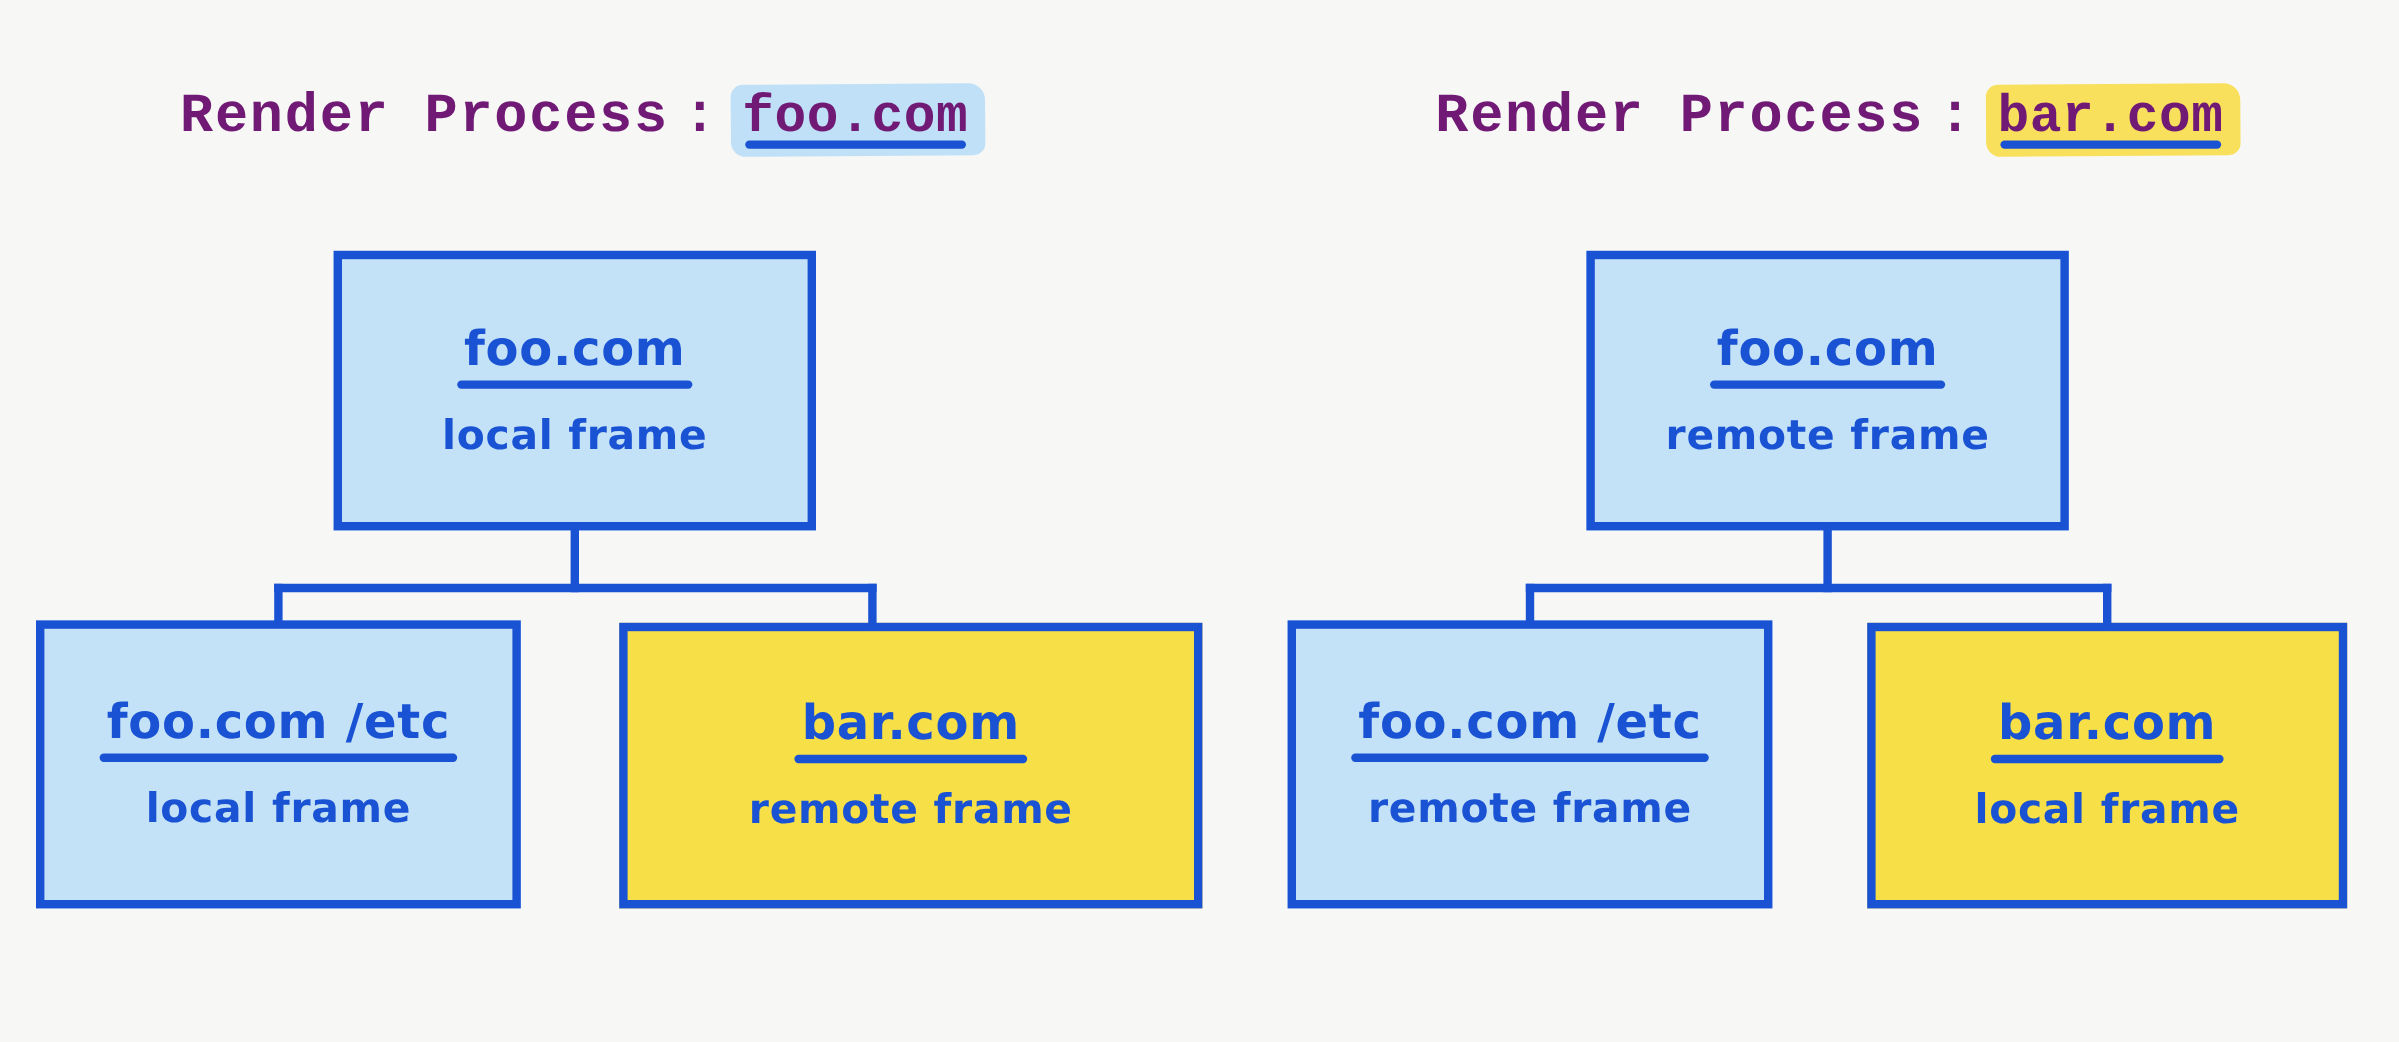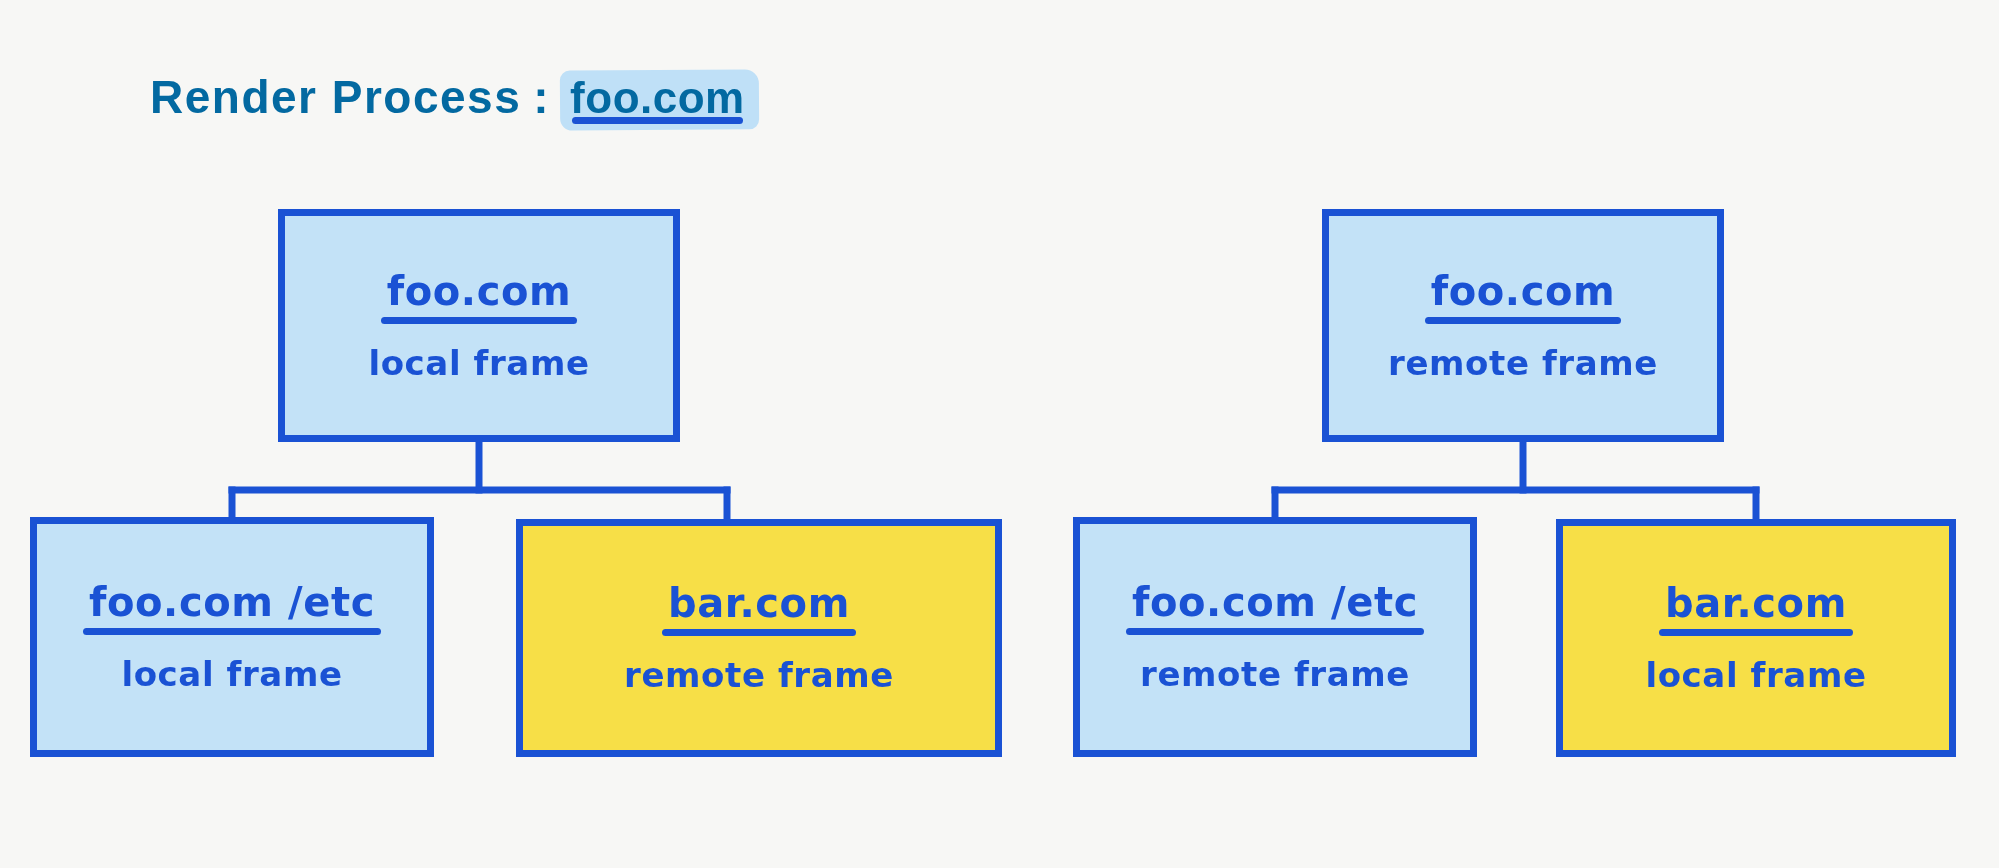--- a/index.html
+++ b/index.html
@@ -19,25 +19,25 @@
     position: relative;
     width: 1999px;
     height: 868px;
     background: #f7f7f5;
   }
 
   
   .proc-title {
     position: absolute;
     white-space: nowrap;
-    font-family: Liberation Sans, sans-serif;
+    font-family: Liberation Mono, monospace;
     font-weight: 700;
     font-size: 46px;
     letter-spacing: 1.5px;
-    color: #0369a1;
+    color: #701a75;
     line-height: 1;
   }
   .proc-title .t-label { display: inline-block; }
   .proc-title .t-colon {
     display: inline-block;
     padding: 0 10px 0 12px;
   }
   .hl {
     position: relative;
     display: inline-block;
@@ -161,20 +161,26 @@
   </div>
 
   <div class="fbox yellow" style="left:516px; top:519px; width:486px; height:238px;">
     <div class="origin">
       <span>bar.com</span>
       <span class="ul"></span>
     </div>
     <div class="ftype">remote frame</div>
   </div>
 
+  <div class="proc-title" style="left:1196px; top:68px;">
+    <span class="t-label">Render Process</span><span class="t-colon">:</span><span class="hl hl-yellow">
+      <span class="hl-text">bar.com</span>
+      <span class="hl-underline"></span>
+    </span>
+  </div>
 
   <div class="fbox blue" style="left:1322px; top:209px; width:402px; height:233px;">
     <div class="origin">
       <span>foo.com</span>
       <span class="ul"></span>
     </div>
     <div class="ftype">remote frame</div>
   </div>
 
   <div class="fbox blue" style="left:1073px; top:517px; width:404px; height:240px;">

